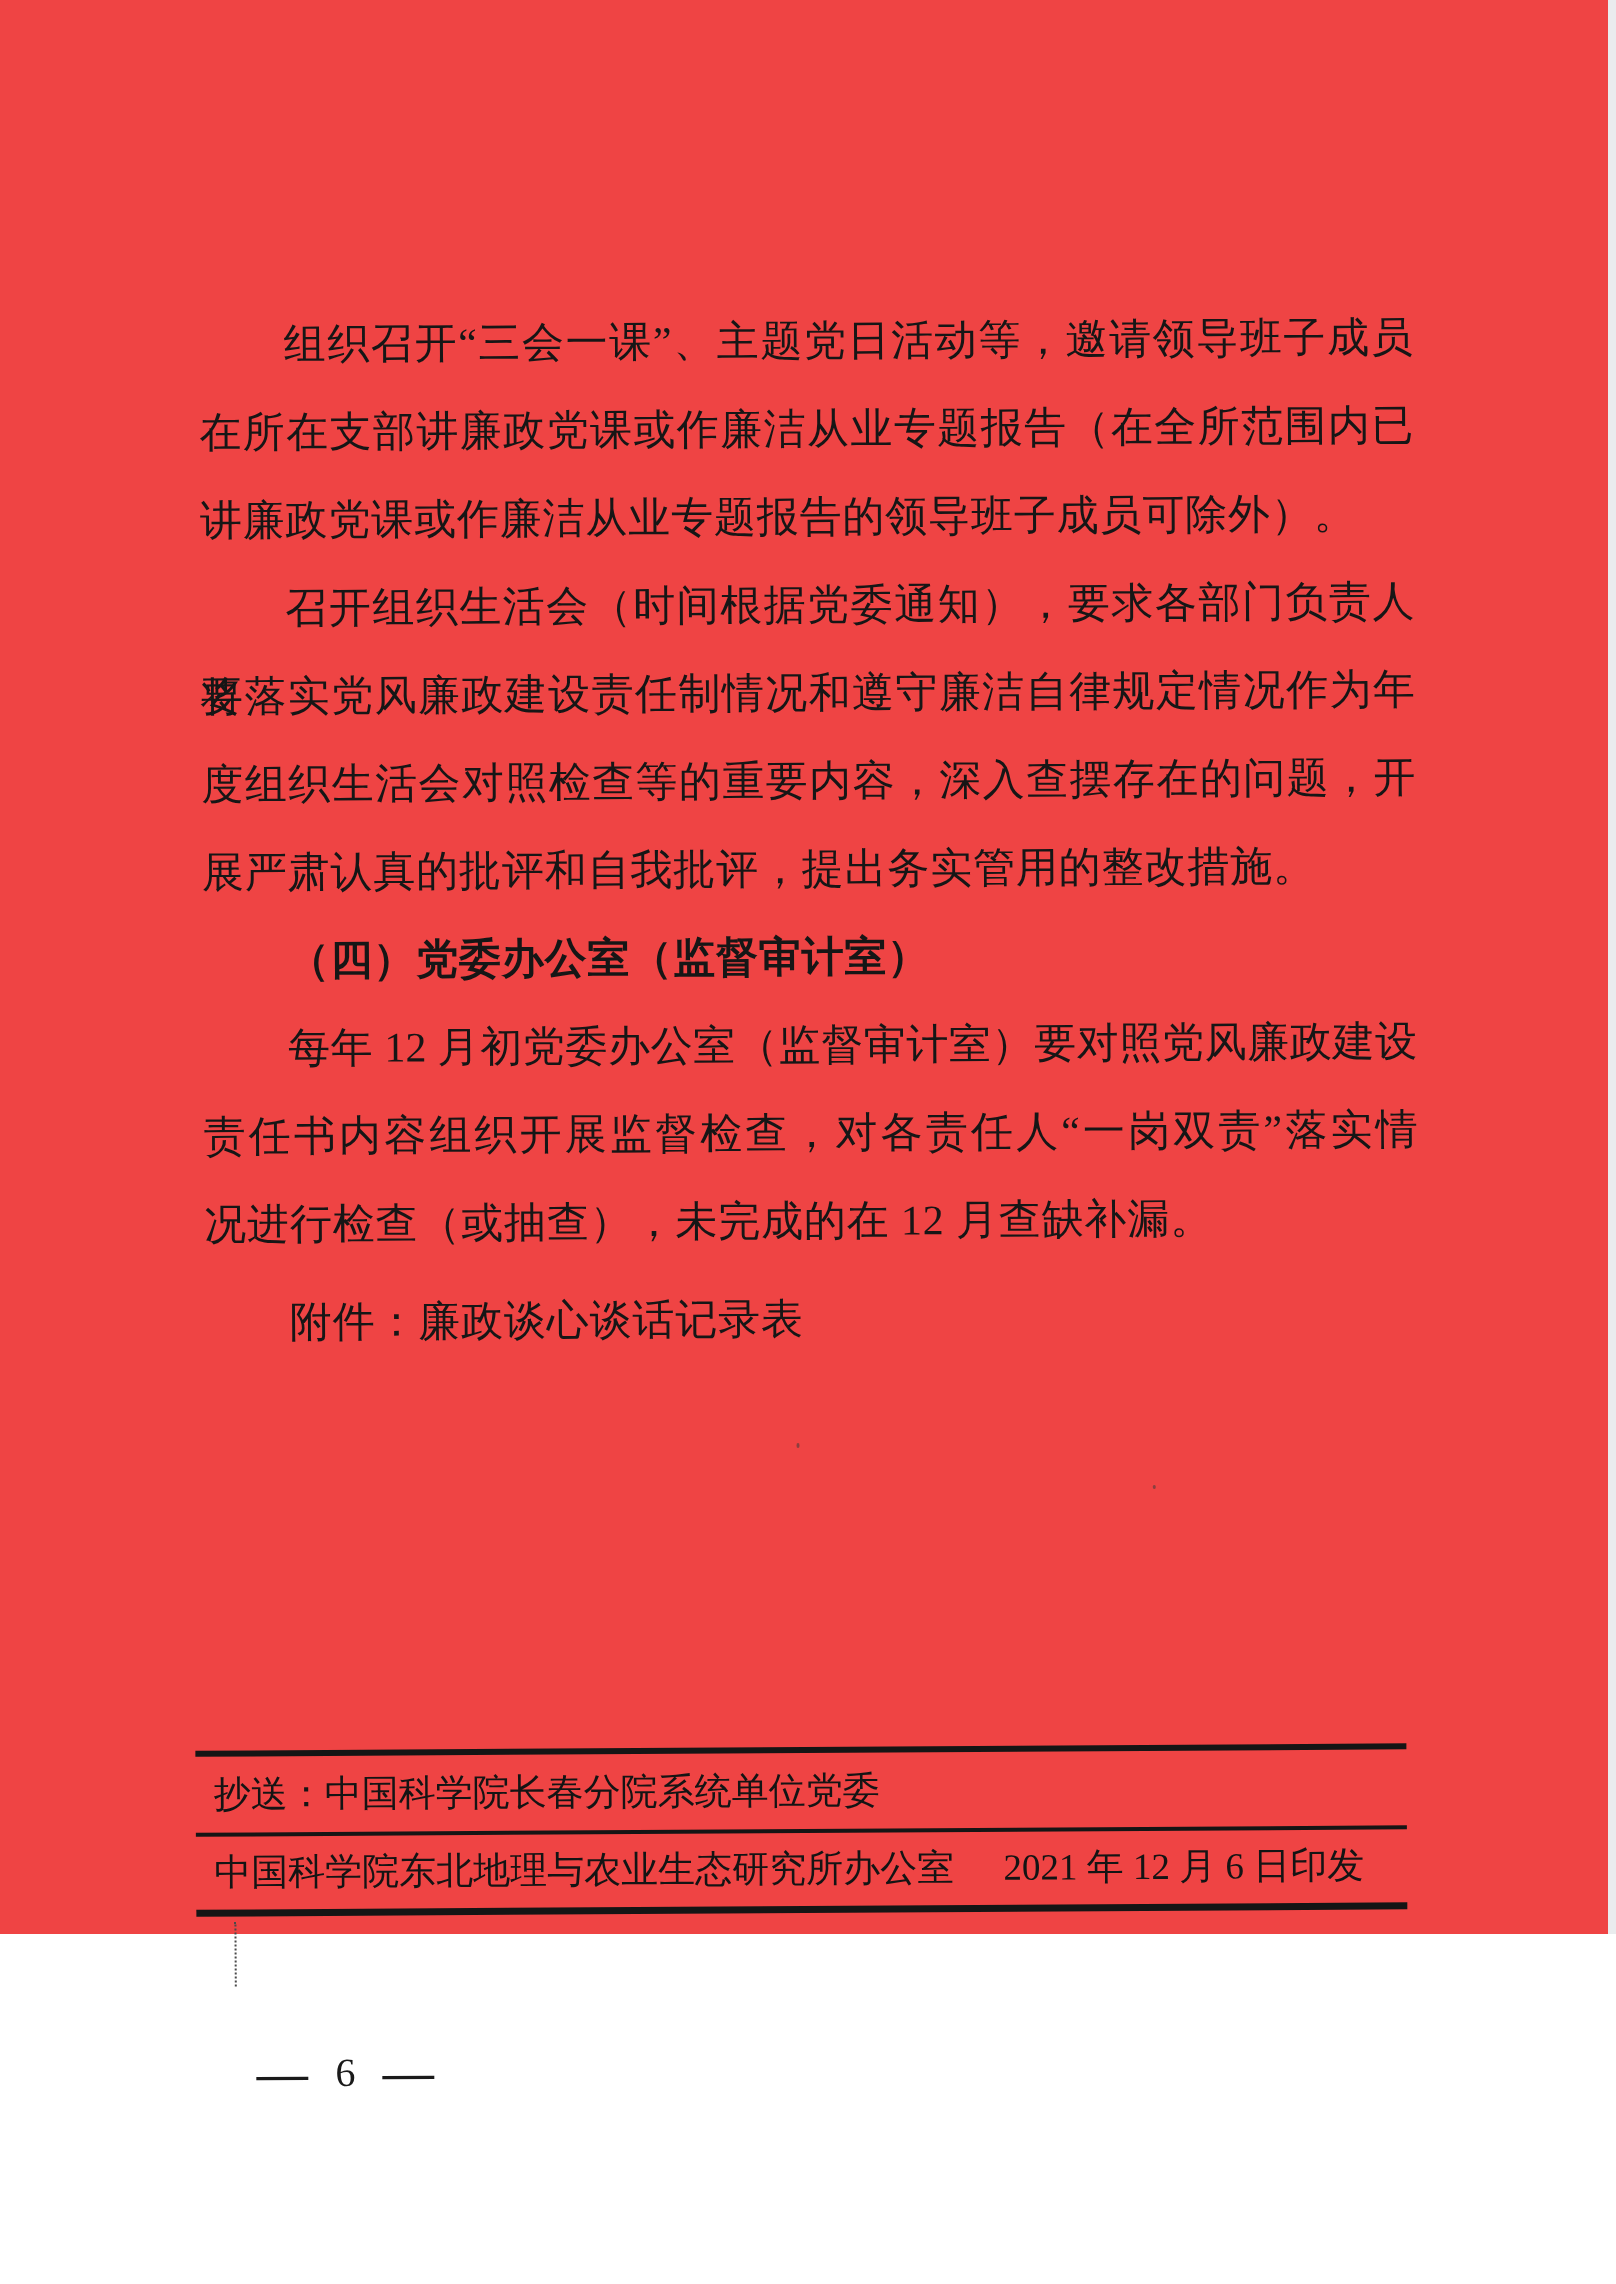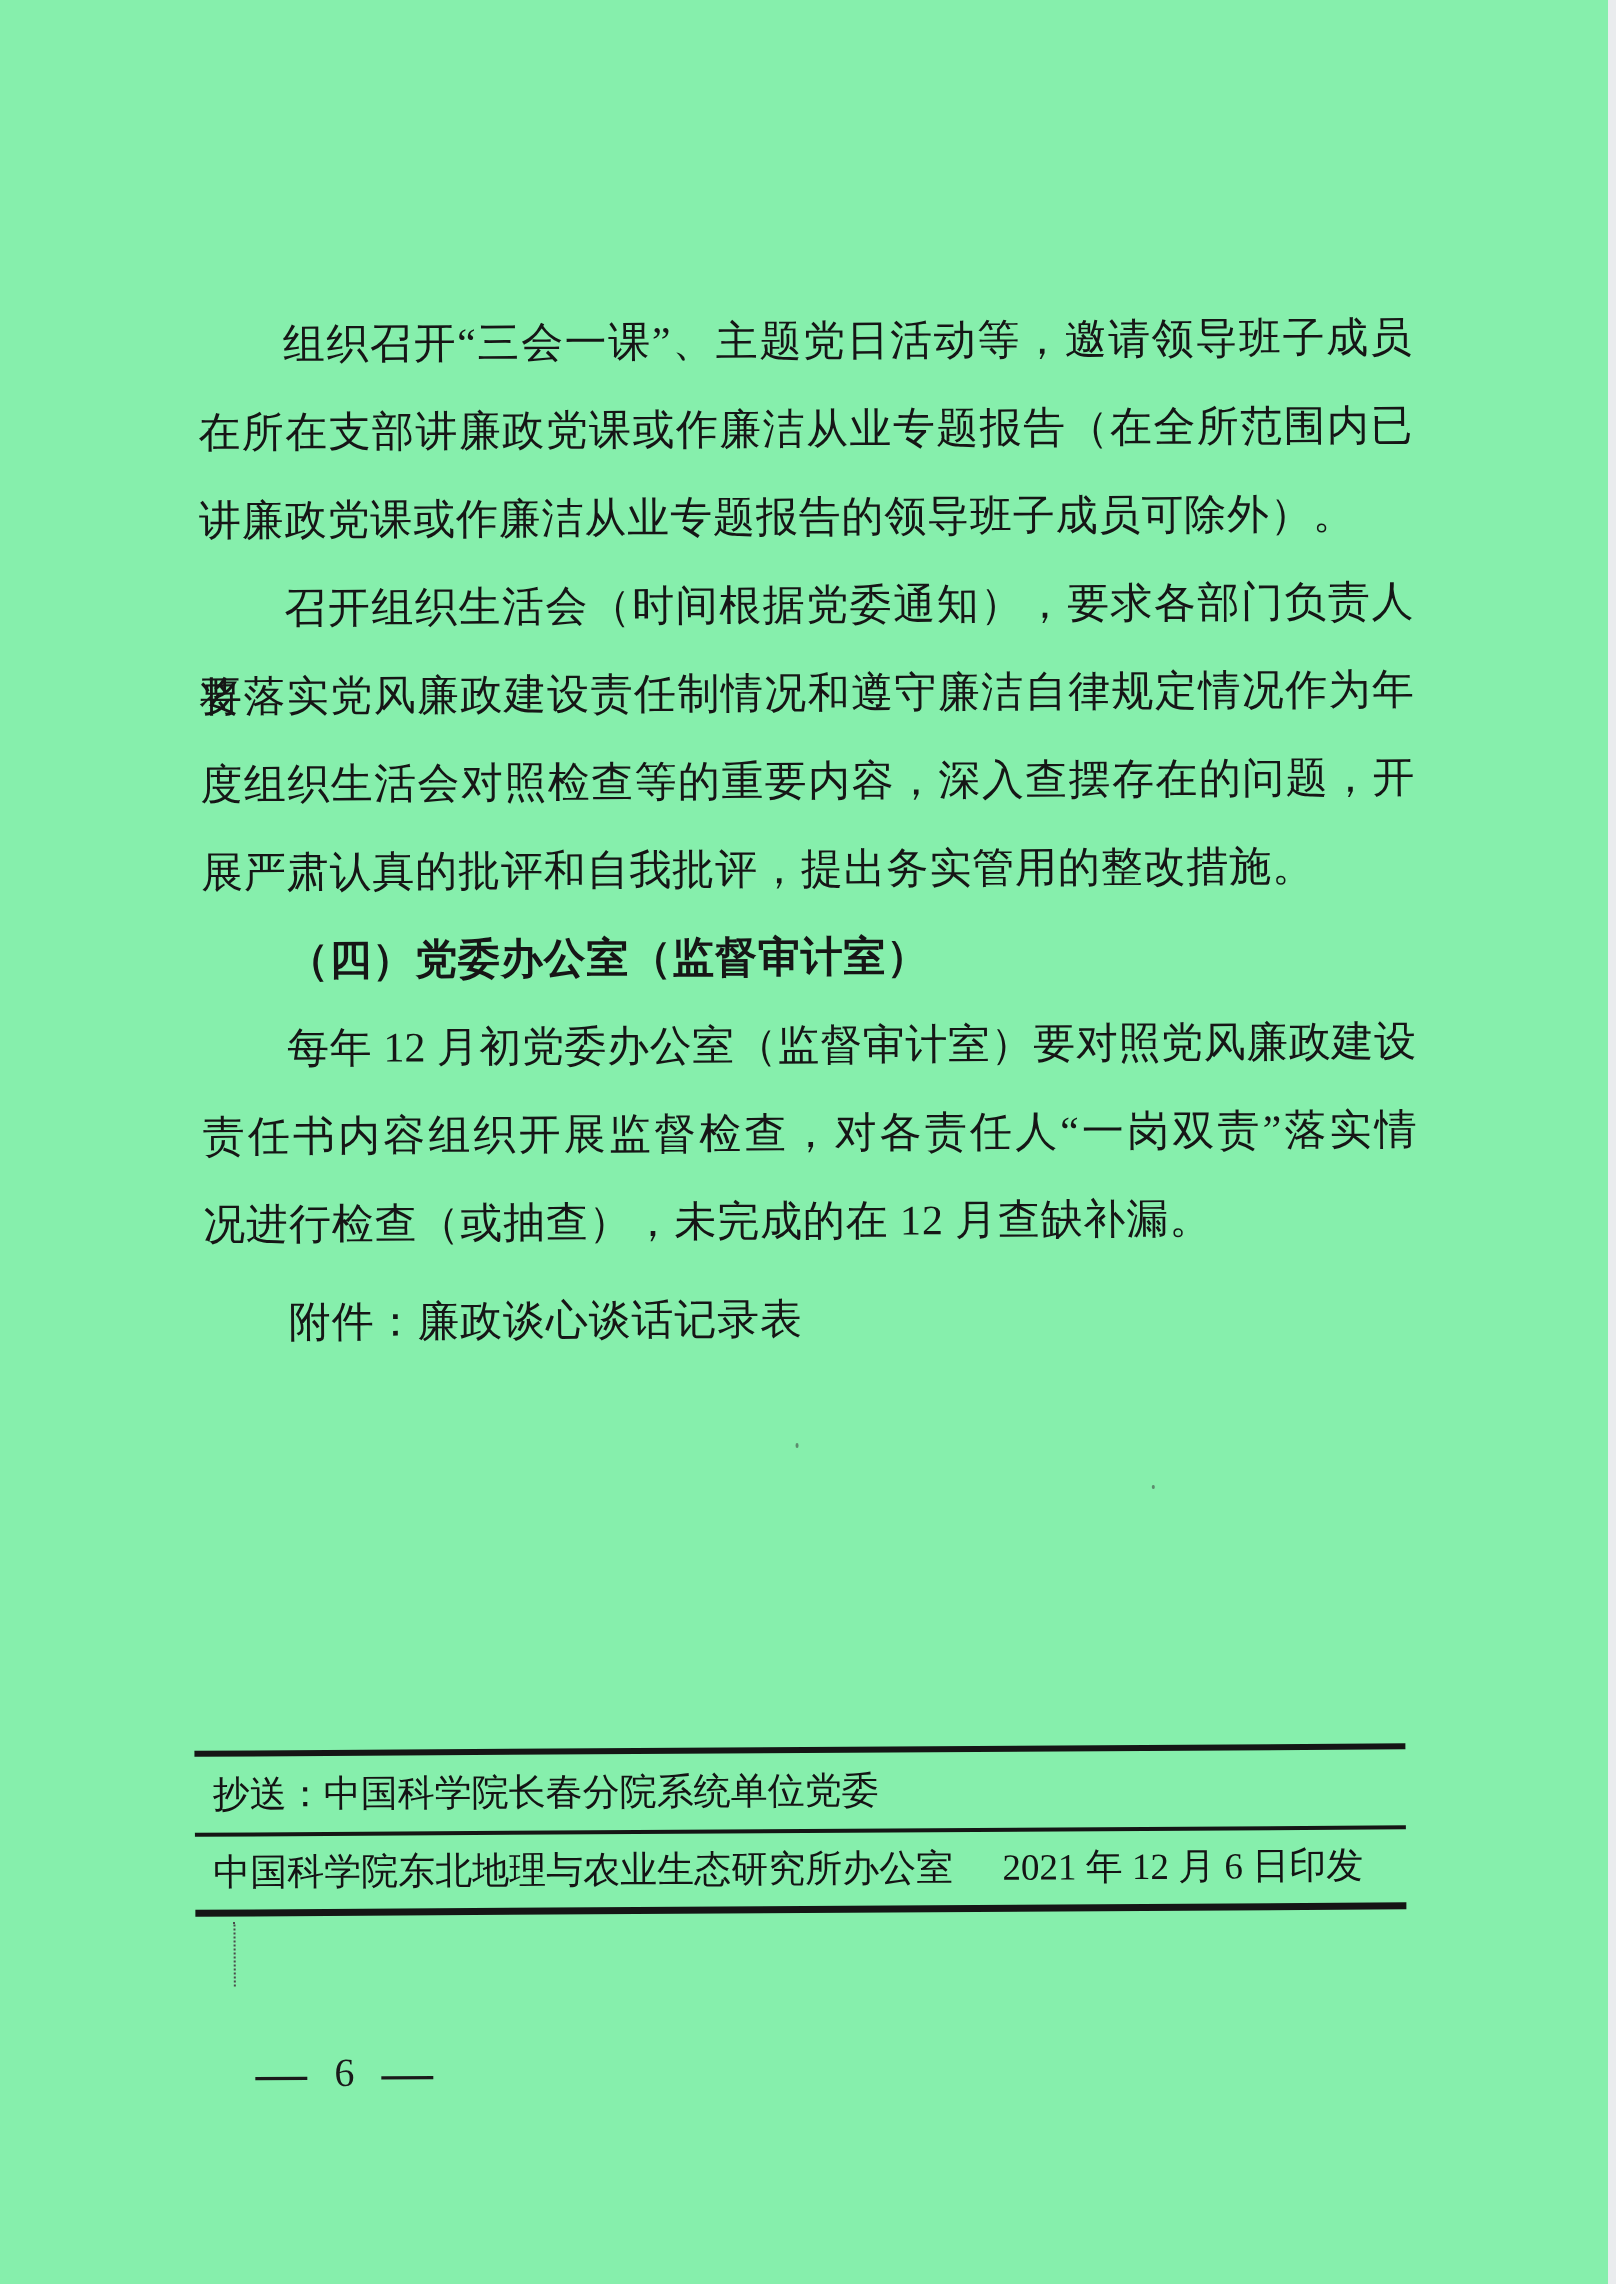--- a/index.html
+++ b/index.html
@@ -6,22 +6,22 @@
     margin: 0;
     padding: 0;
     width: 1617px;
     height: 2284px;
     background: #ffffff;
     overflow: hidden;
   }
   .page {
     position: relative;
     width: 1617px;
-    height: 2284px;
-    background: #86efac;
+    height: 1934px;
+    background: #ef4444;
     font-family: "Liberation Serif", "DejaVu Serif", serif;
     color: #161616;
   }
   
   .sheet {
     position: absolute;
     inset: 0;
     transform: rotate(-0.35deg);
     transform-origin: 50% 45%;
   }

